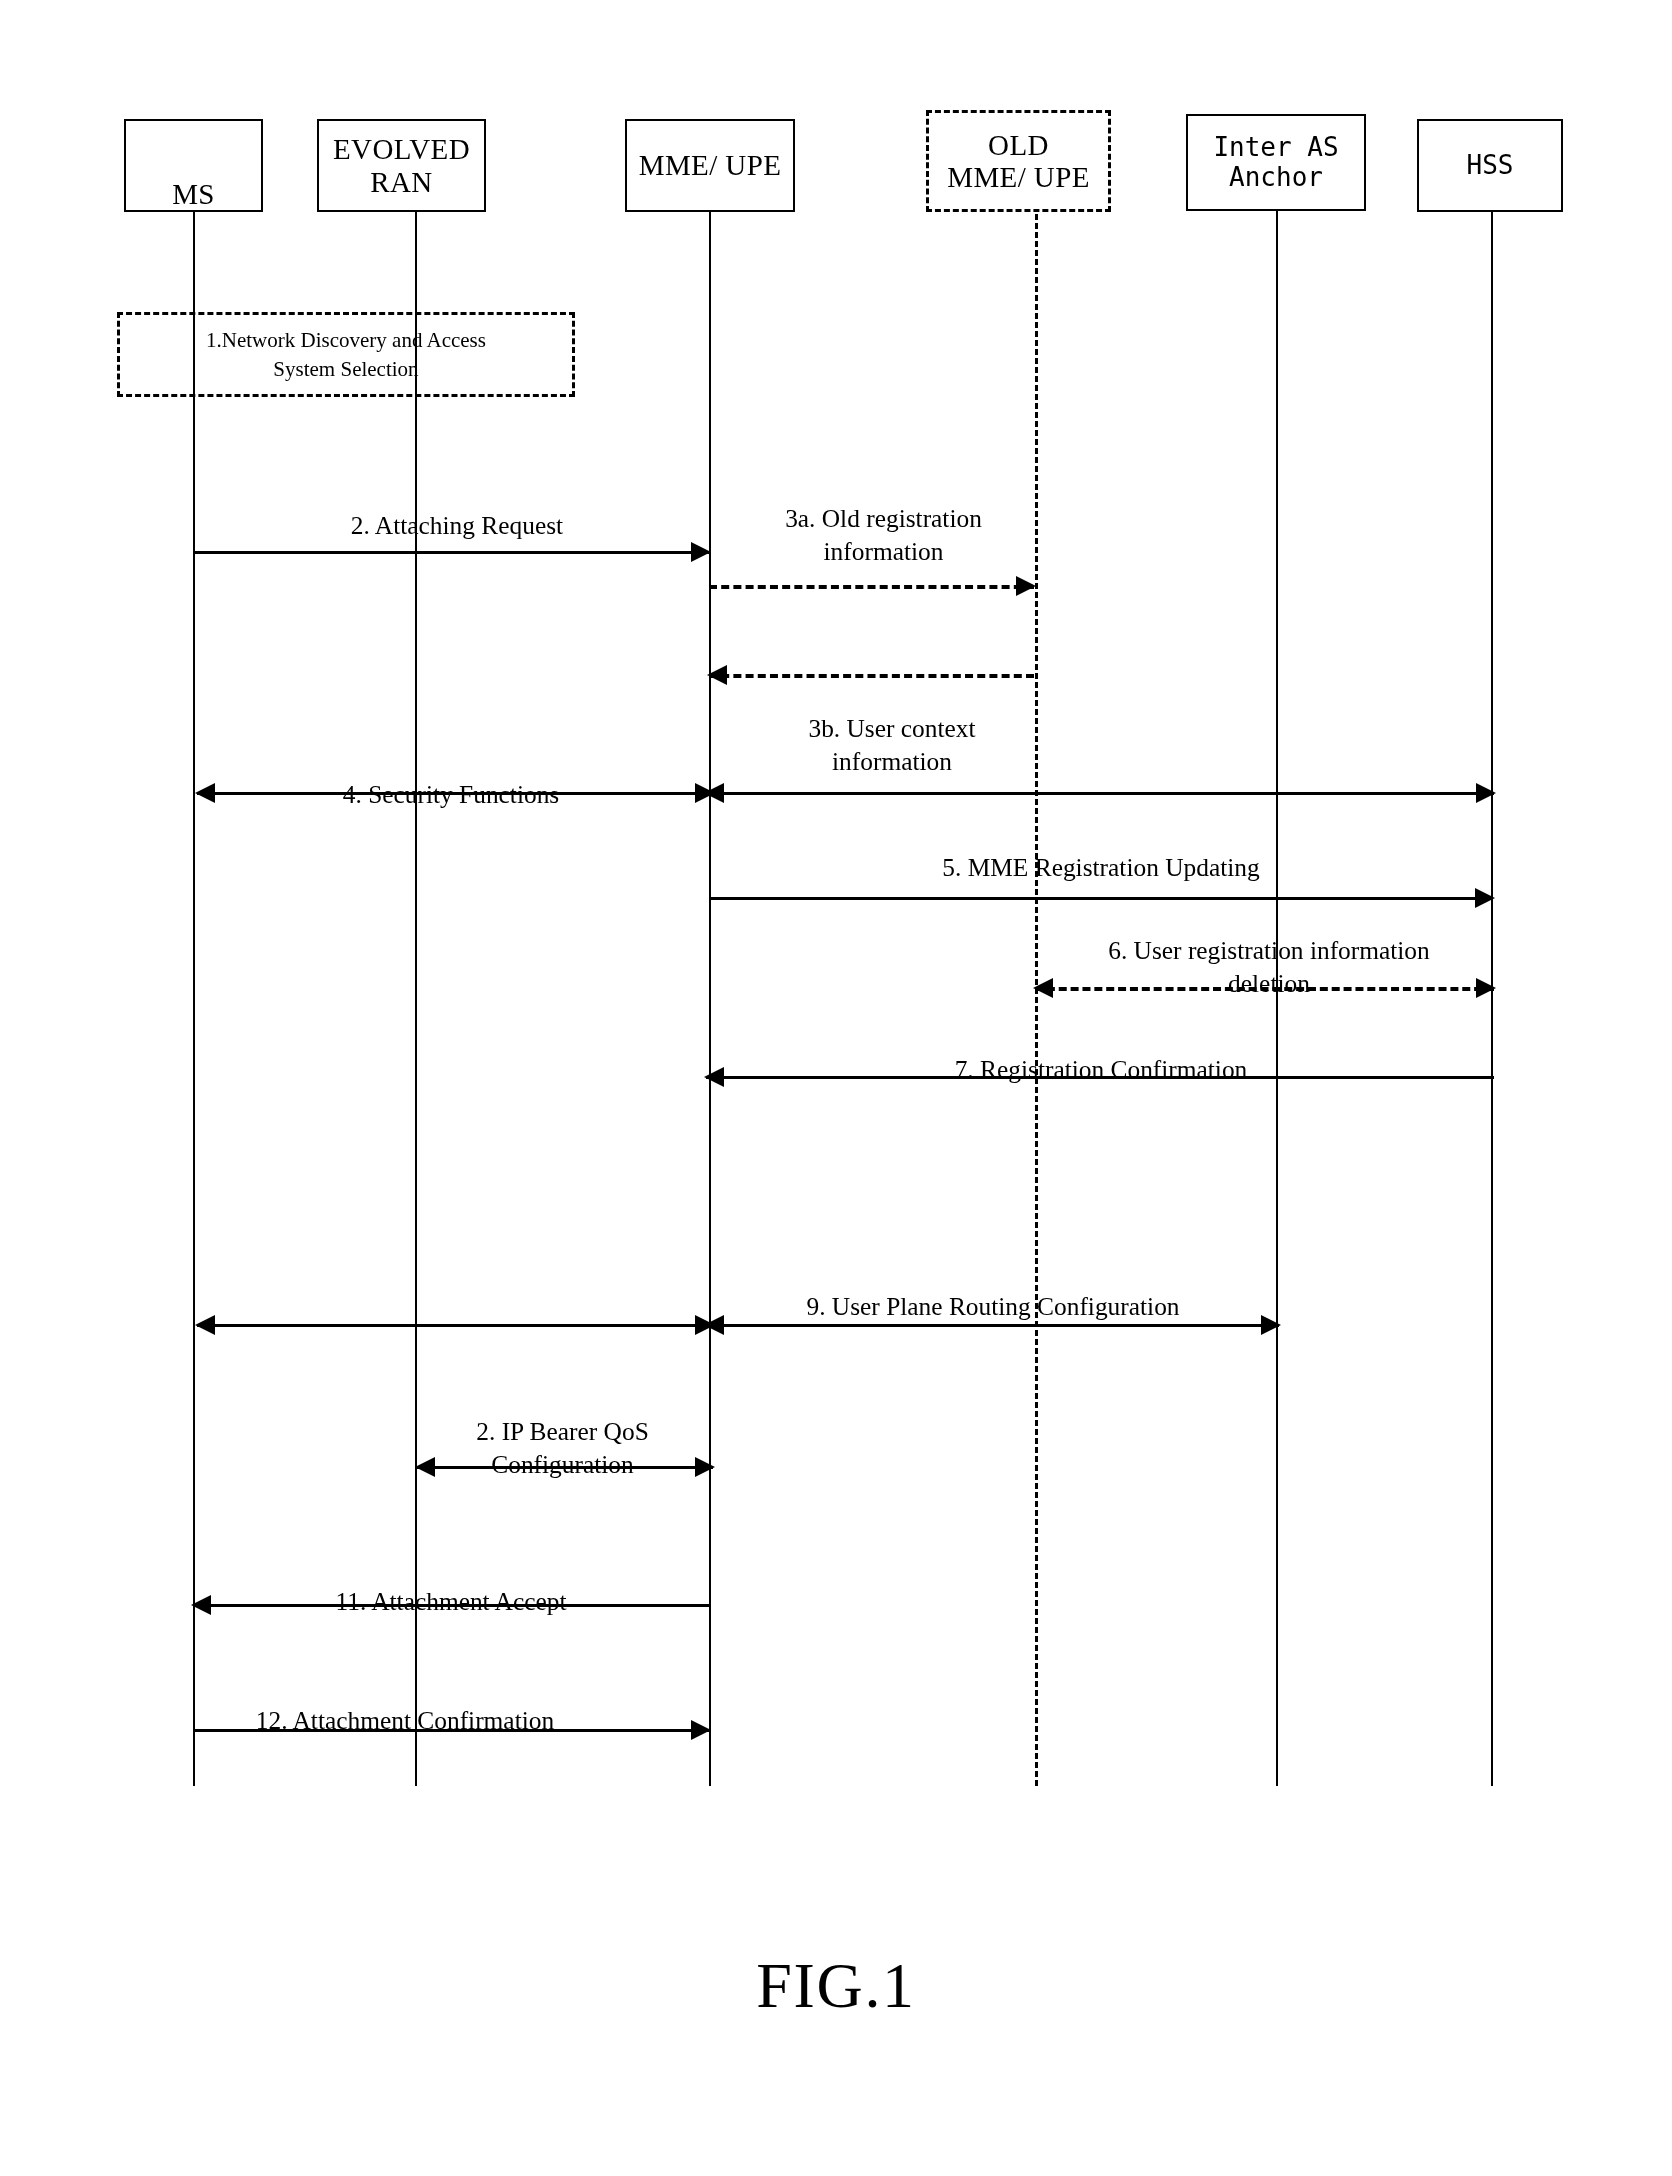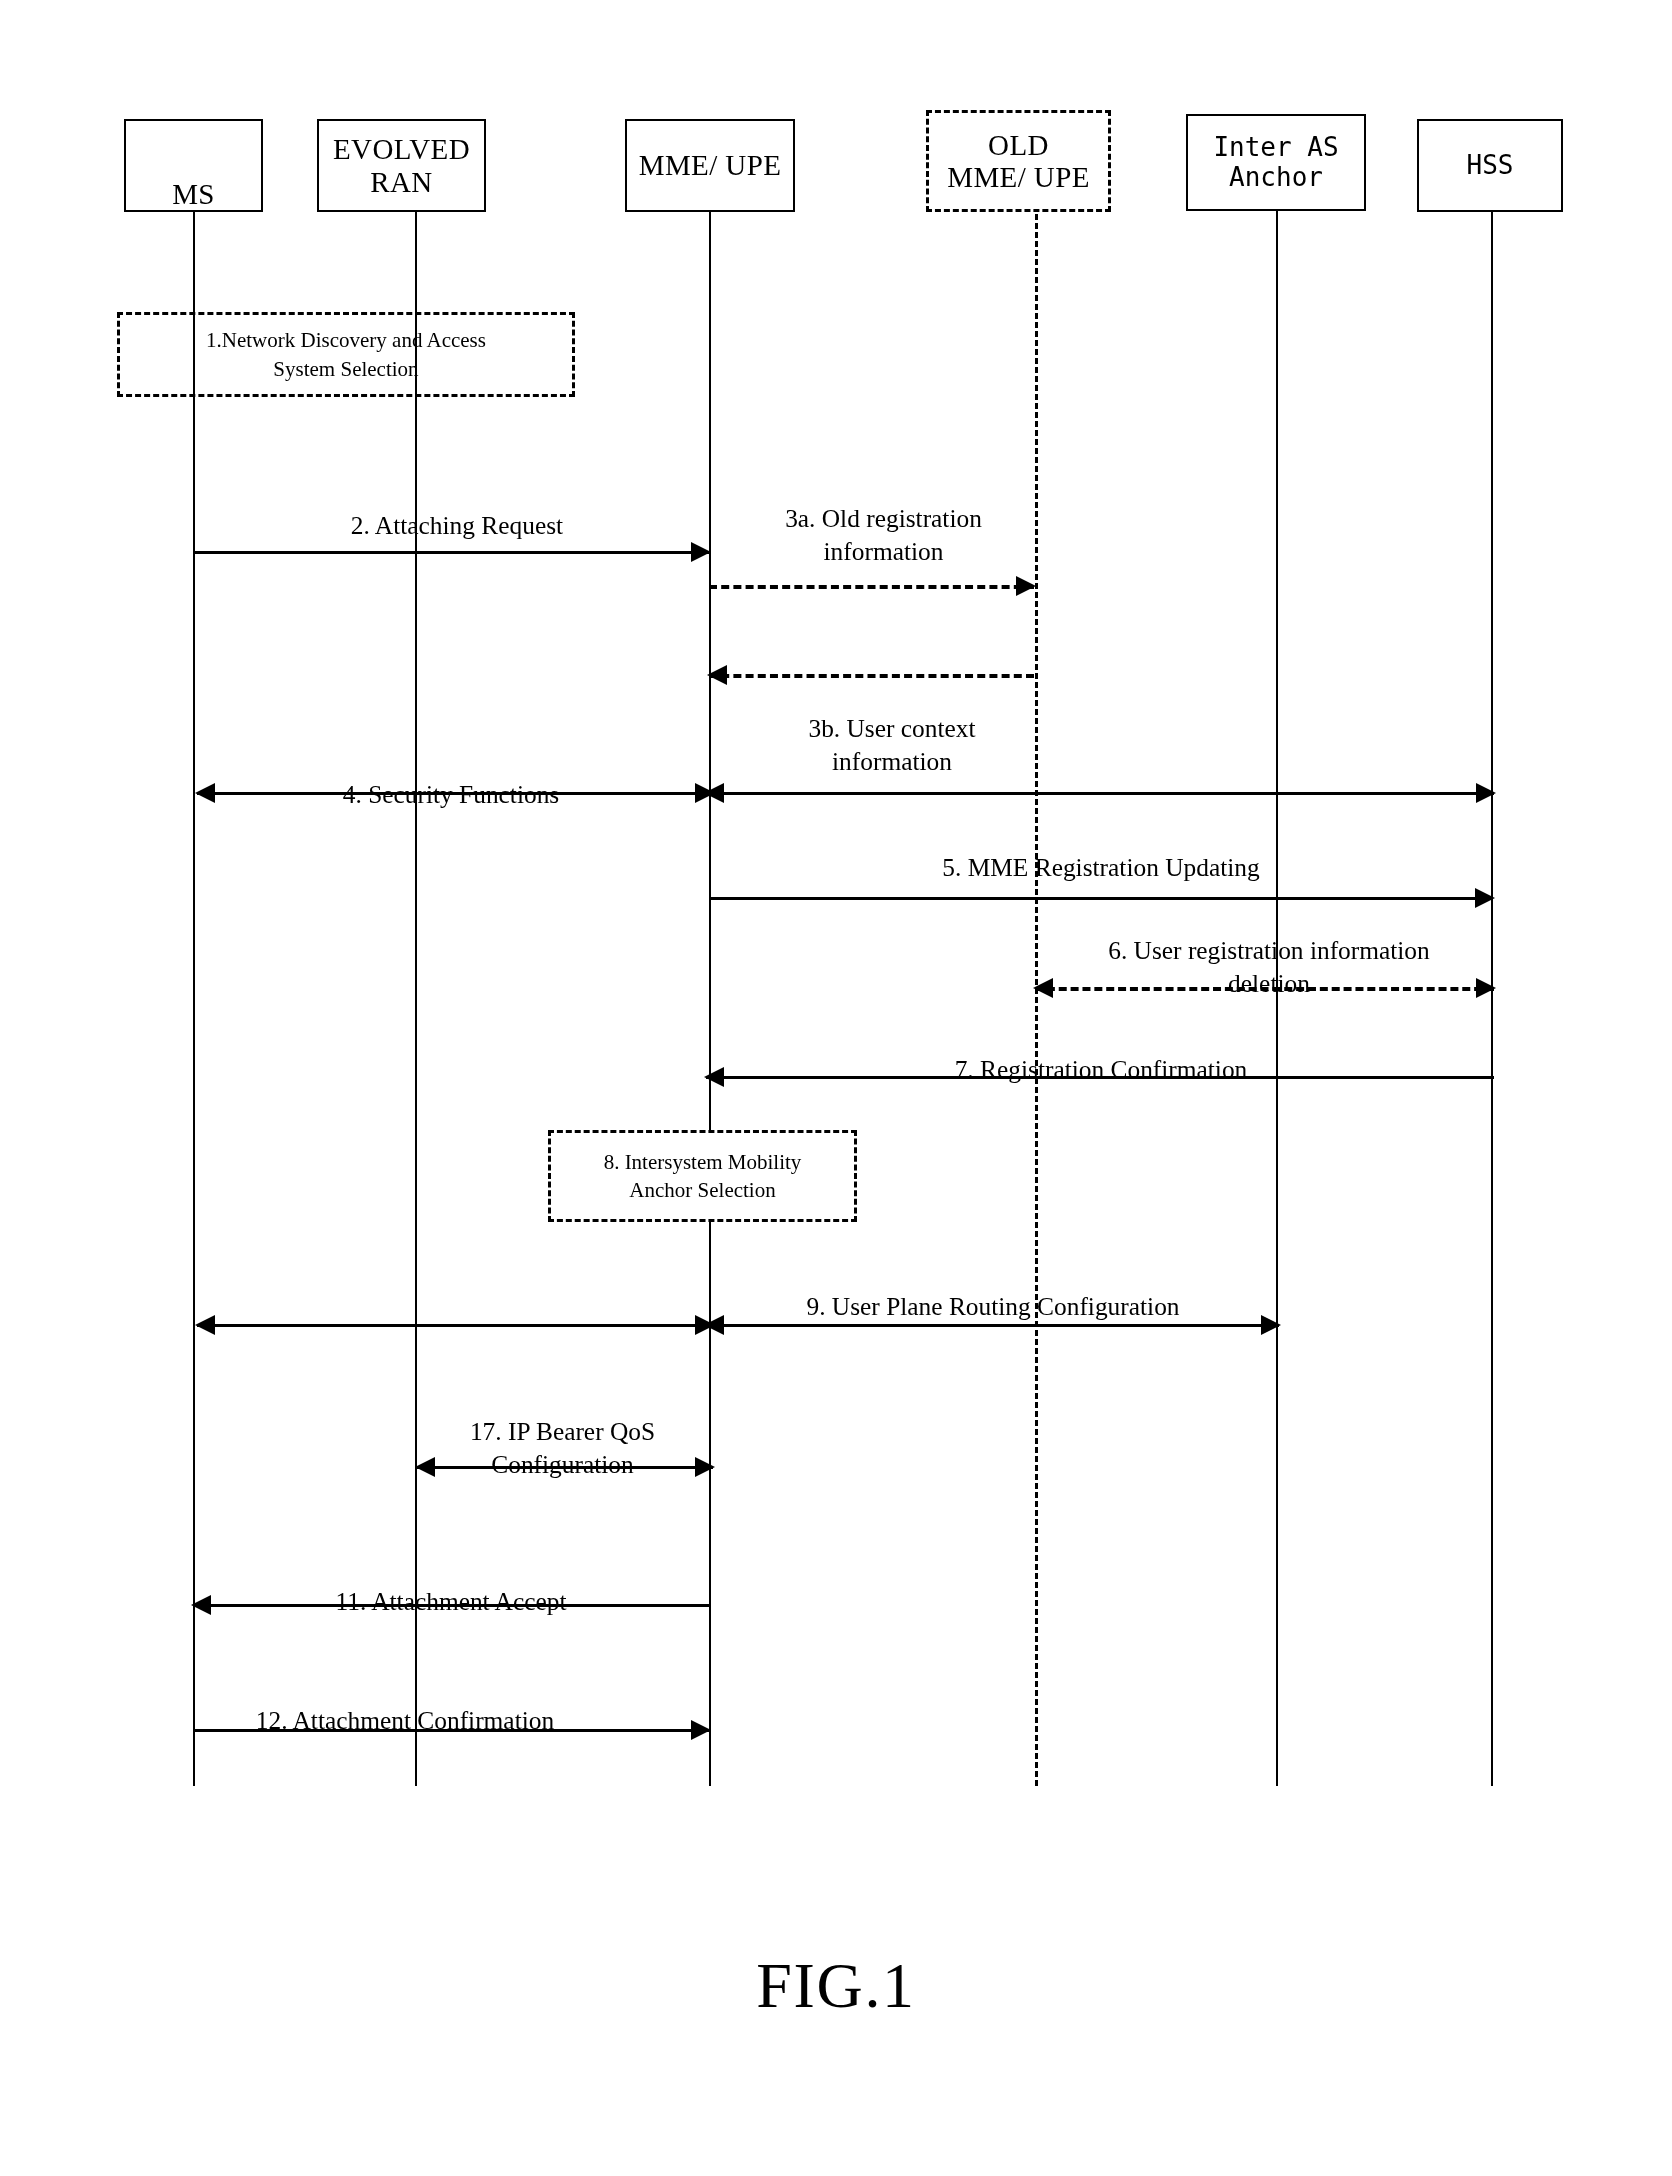--- a/index.html
+++ b/index.html
@@ -230,43 +230,39 @@
   </div>
 
   <div class="msg-label" style="left:709px; top:1019px; width:784px;">
     <span>7. Registration Confirmation</span>
   </div>
   <div class="msg" style="left:706px; top:1076px; width:788px;">
     <div class="line"></div>
     <div class="arrowhead left"></div>
   </div>
 
-  <div class="proc-box" style="left:548px; top:1130px; width:309px; height:92px; background:#ffffff;">
-    <span>8. Intersystem Mobility
-Anchor Selection</span>
-  </div>
 
   <div class="msg-label" style="left:709px; top:1256px; width:568px;">
     <span>9. User Plane Routing Configuration</span>
   </div>
 
   <div class="msg" style="left:706px; top:1324px; width:573px;">
     <div class="line"></div>
     <div class="arrowhead left"></div>
     <div class="arrowhead right"></div>
   </div>
 
   <div class="msg" style="left:197px; top:1324px; width:516px;">
     <div class="line"></div>
     <div class="arrowhead left"></div>
     <div class="arrowhead right"></div>
   </div>
 
   <div class="msg-label" style="left:415px; top:1381px; width:295px;">
-    <span>17. IP Bearer QoS
+    <span>2. IP Bearer QoS
 Configuration</span>
   </div>
   <div class="msg" style="left:417px; top:1466px; width:296px;">
     <div class="line"></div>
     <div class="arrowhead left"></div>
     <div class="arrowhead right"></div>
   </div>
 
   <div class="msg-label" style="left:193px; top:1551px; width:516px;">
     <span>11. Attachment Accept</span>

